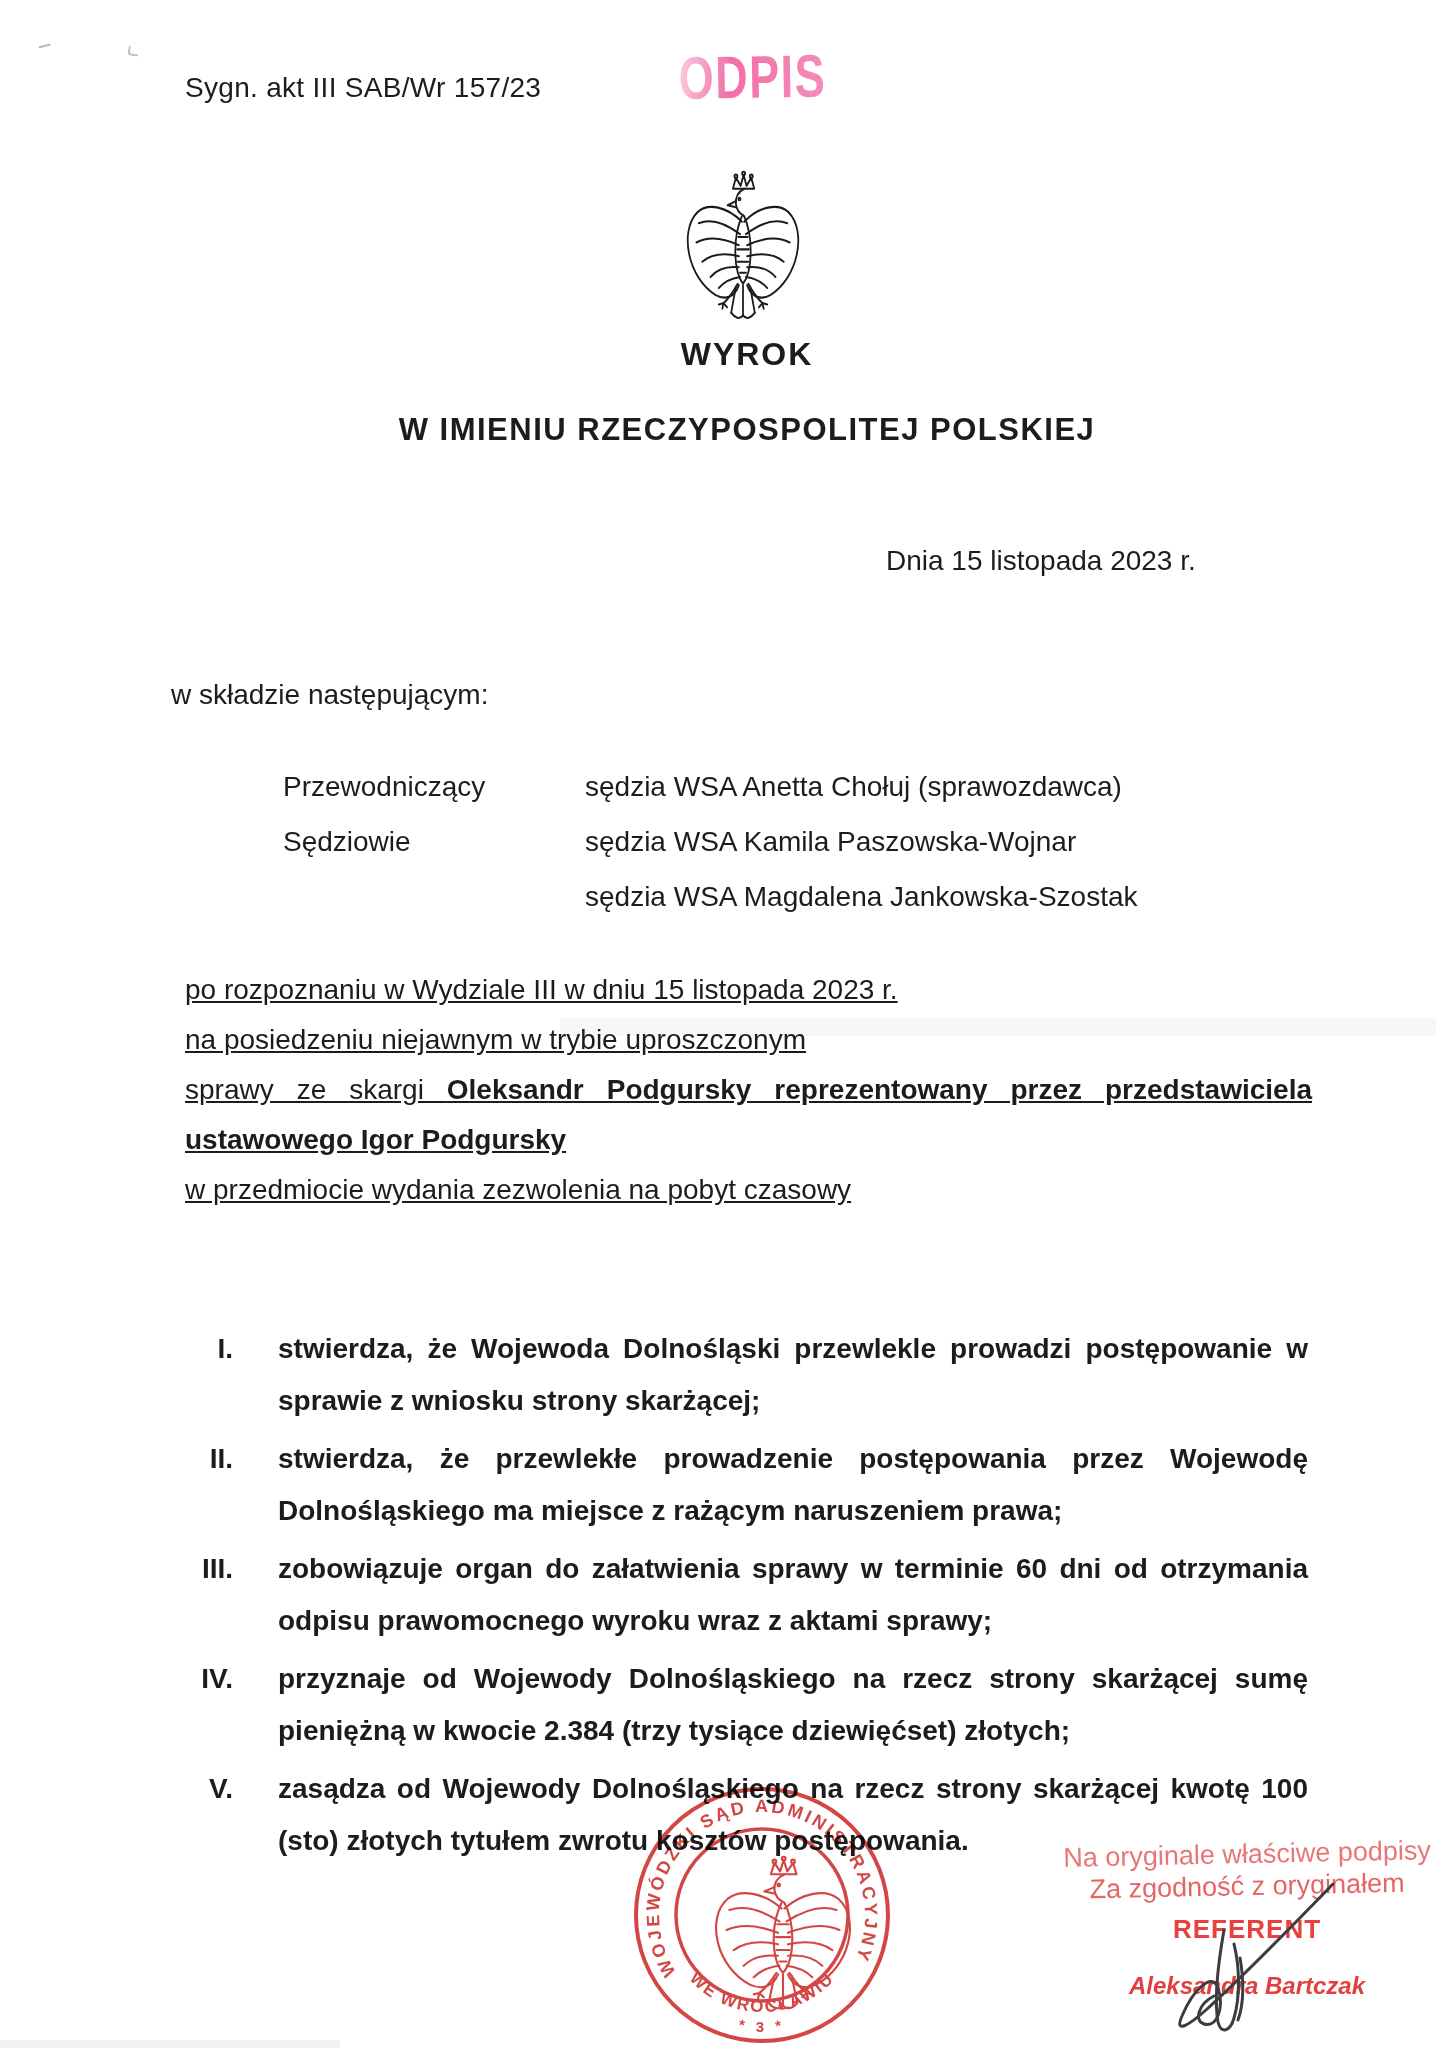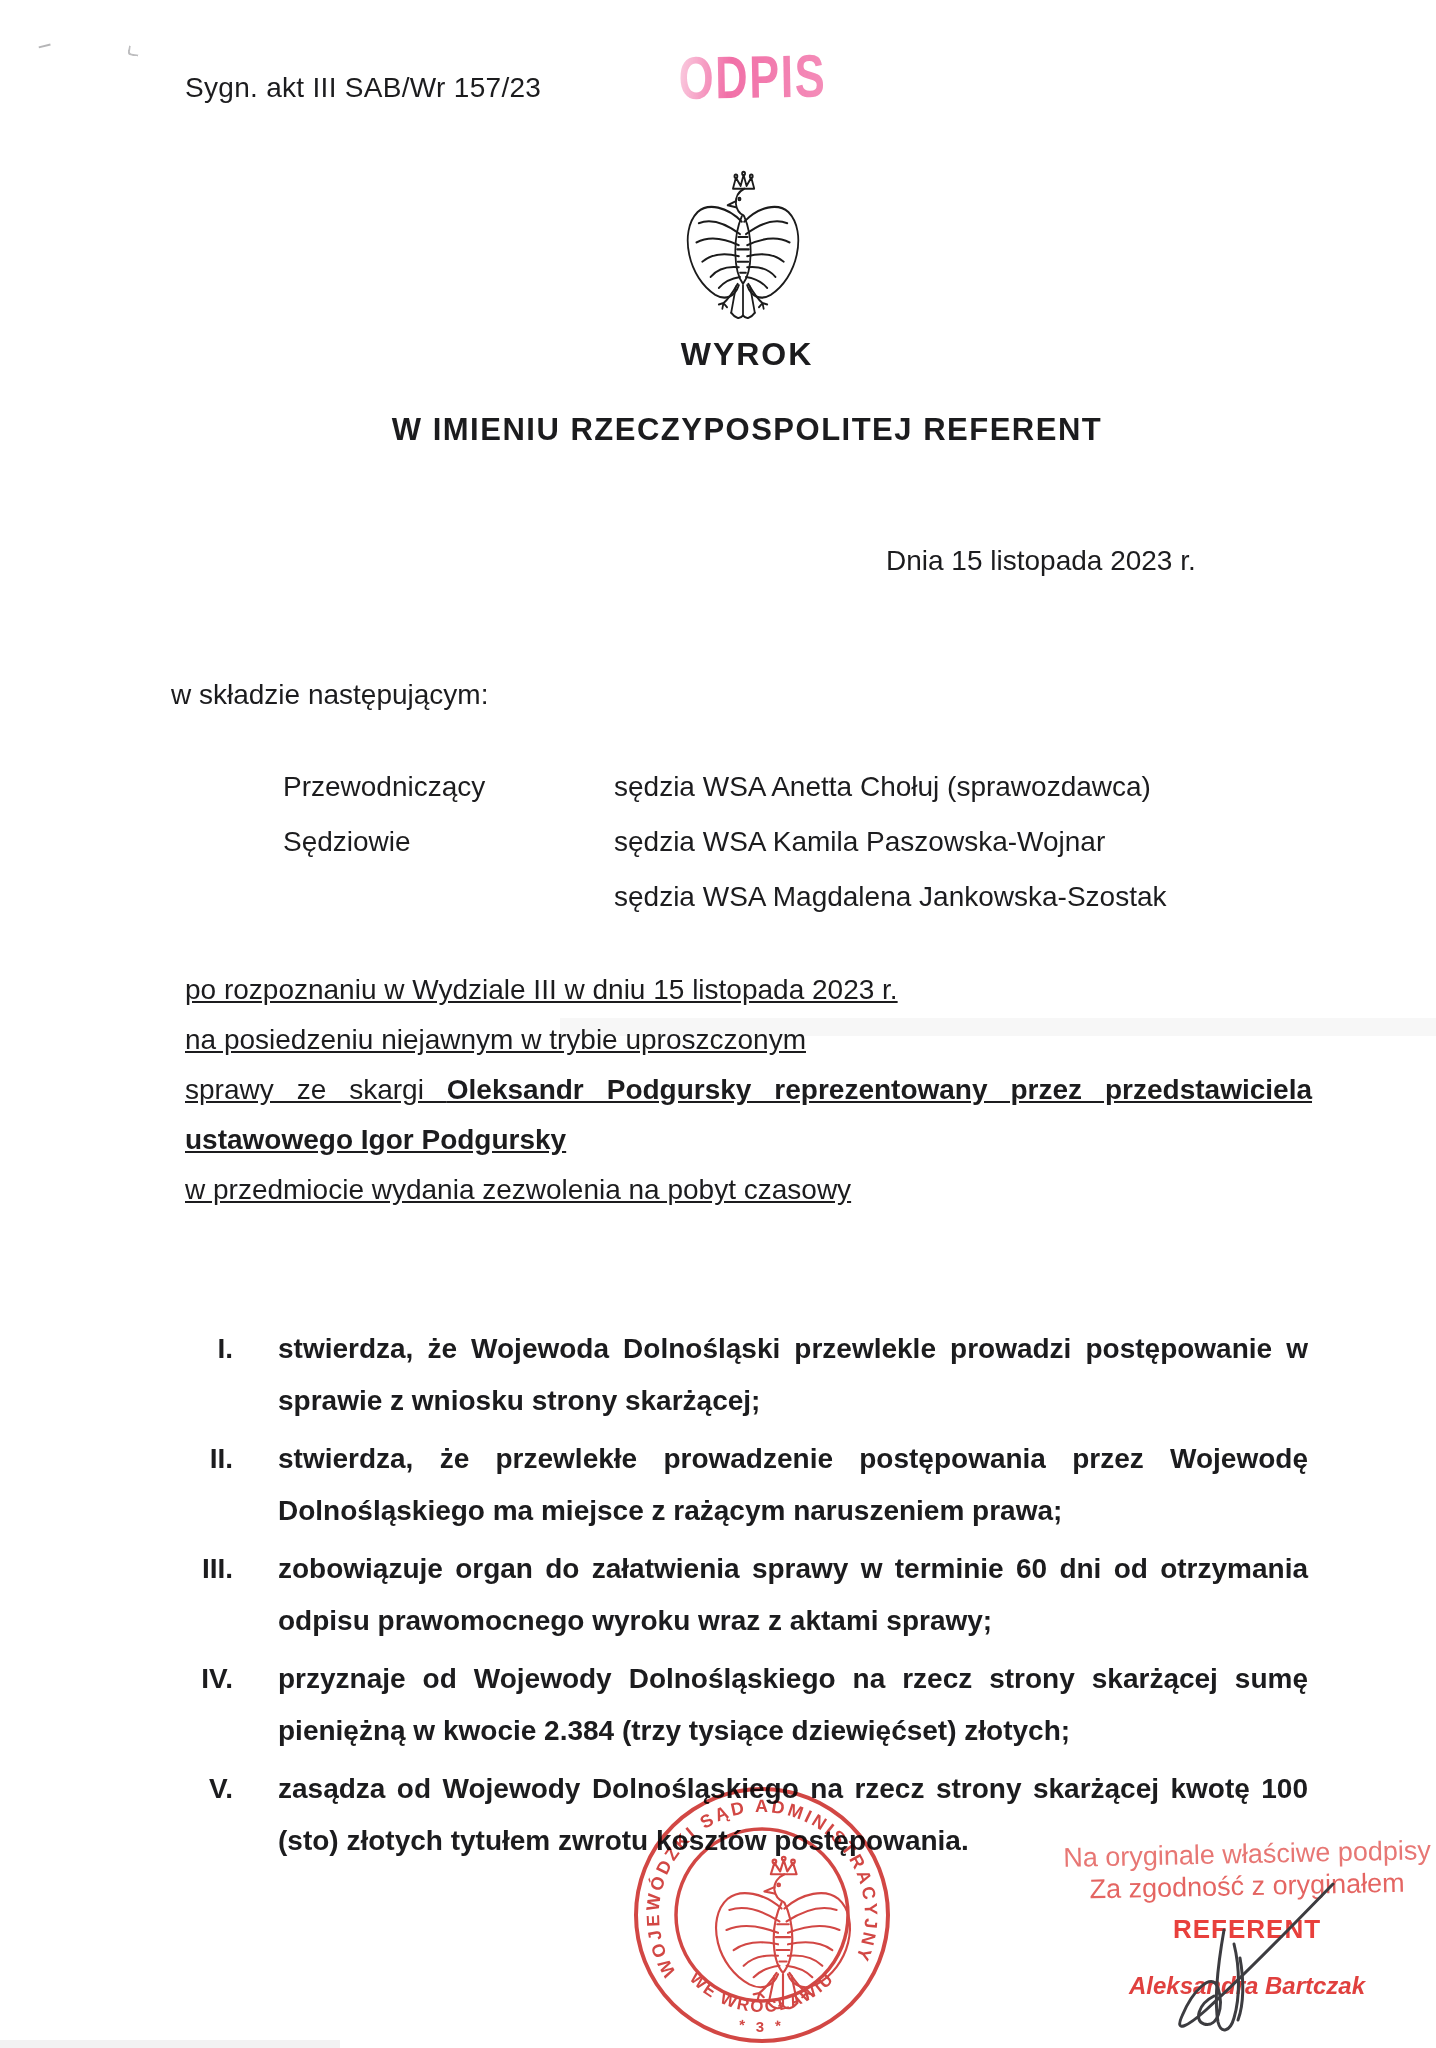--- a/index.html
+++ b/index.html
@@ -22,21 +22,21 @@
   .eagle-emblem{left:681px; top:168px; width:124px; height:162px; color:#1b1b1b;}
   .title-line{left:140px; top:336px; width:1214px; text-align:center;
     font-size:32px; font-weight:700; letter-spacing:2px;}
   .subtitle-line{left:140px; top:412px; width:1214px; text-align:center;
     font-size:31px; font-weight:700; letter-spacing:1.5px;}
   .date-line{left:886px; top:536px; font-size:28px; line-height:50px;}
   
   .court-name{left:185px; top:600px; font-size:28px; line-height:50px;}
   .composition{left:171px; top:670px; font-size:28px; line-height:50px;}
   .panel{left:283px; top:759px; font-size:28px; line-height:55px;}
-  .panel-row{display:flex;gap:29px;}
+  .panel-row{display:flex;}
   .panel-role{flex:0 0 302px;}
   
   .intro{left:185px; top:965px; width:1127px; font-size:28px; line-height:50px;text-decoration:underline;}
   .intro-just{text-align:justify;}
   .b{font-weight:700;}
   
   .ruling{left:185px; top:1323px; width:1123px; font-size:28px; line-height:52px; font-weight:700;}
   .ruling-item{display:flex; margin-bottom:6px;}
   .ruling-num{flex:0 0 48px; text-align:right;}
   .ruling-text{flex:1; margin-left:45px; text-align:justify;}
@@ -109,21 +109,21 @@
   <div class="abs edge-shade"></div>
 
   <div class="abs sygn">Sygn. akt III SAB/Wr 157/23</div>
   <div class="abs odpis">ODPIS</div>
 
   <svg class="abs eagle-emblem" viewBox="0 0 210 235" preserveAspectRatio="none">
     <use href="#eagle"></use>
   </svg>
 
   <div class="abs title-line">WYROK</div>
-  <div class="abs subtitle-line">W IMIENIU RZECZYPOSPOLITEJ REFERENT</div>
+  <div class="abs subtitle-line">W IMIENIU RZECZYPOSPOLITEJ POLSKIEJ</div>
   <div class="abs date-line">Dnia 15 listopada 2023 r.</div>
 
   <div class="abs composition">w składzie następującym:</div>
 
   <div class="abs panel">
     <div class="panel-row">
       <span class="panel-role">Przewodniczący</span>
       <span class="panel-judge">sędzia WSA Anetta Chołuj (sprawozdawca)</span>
     </div>
     <div class="panel-row">

